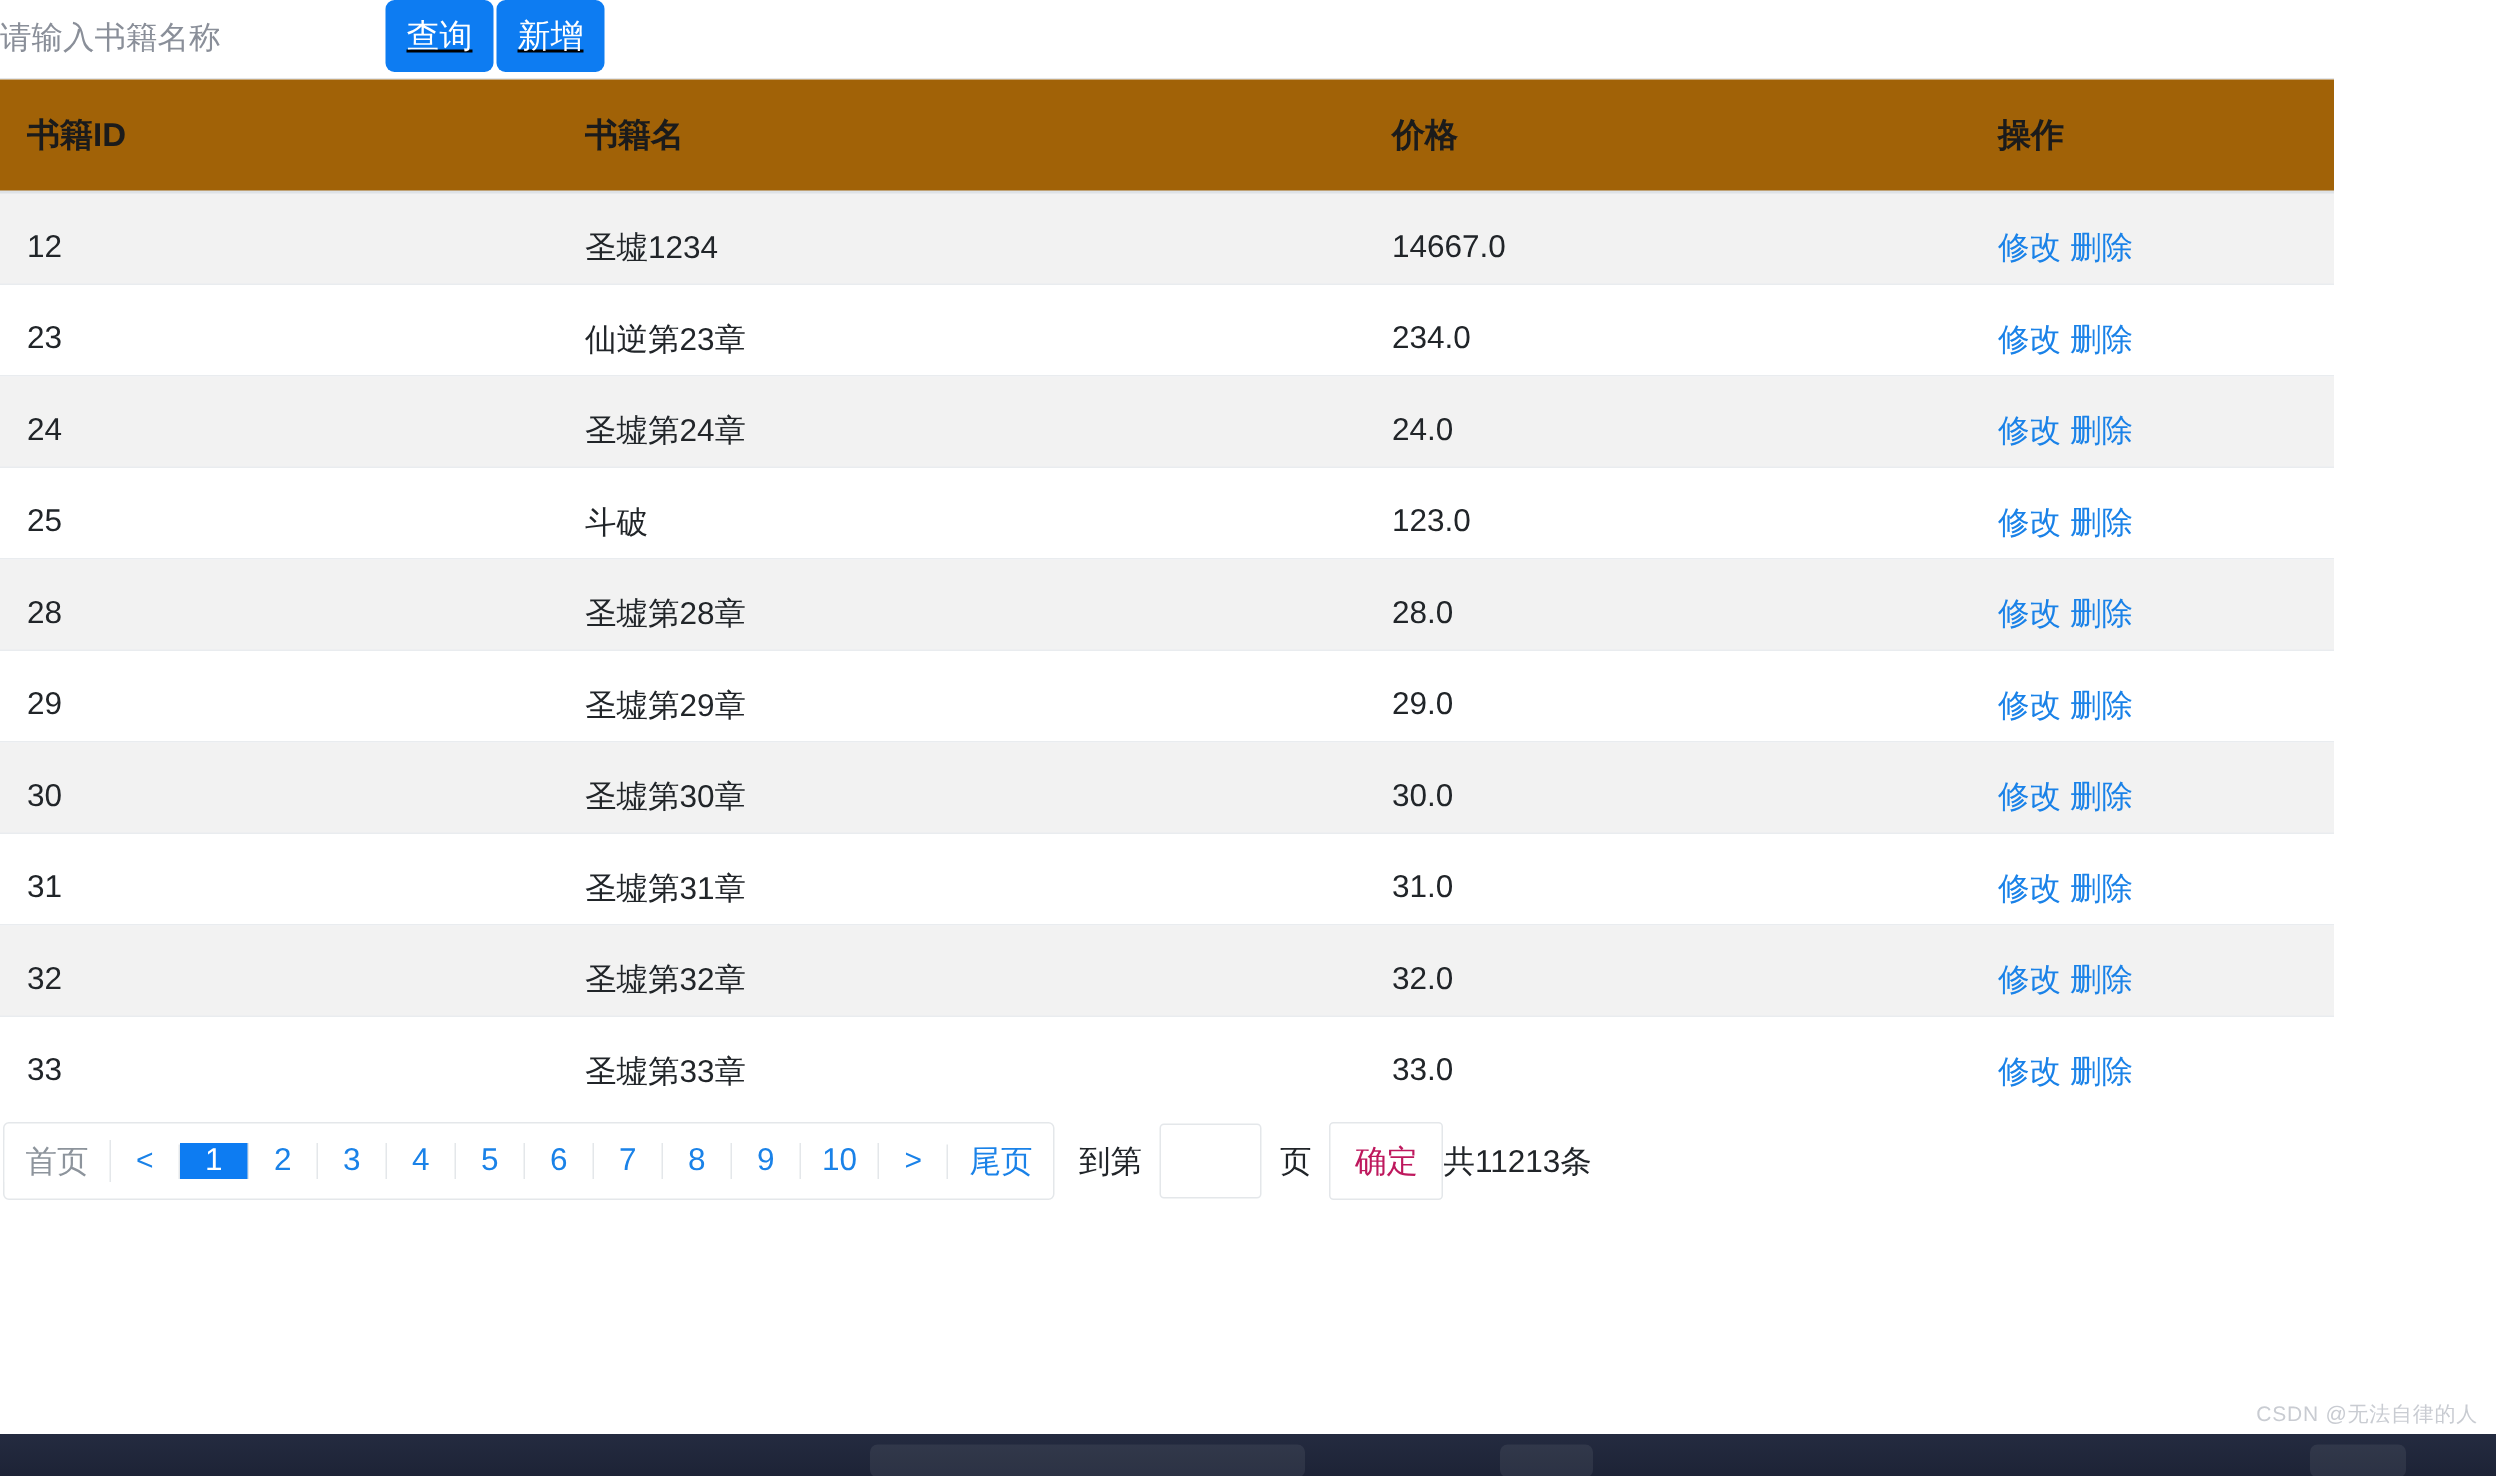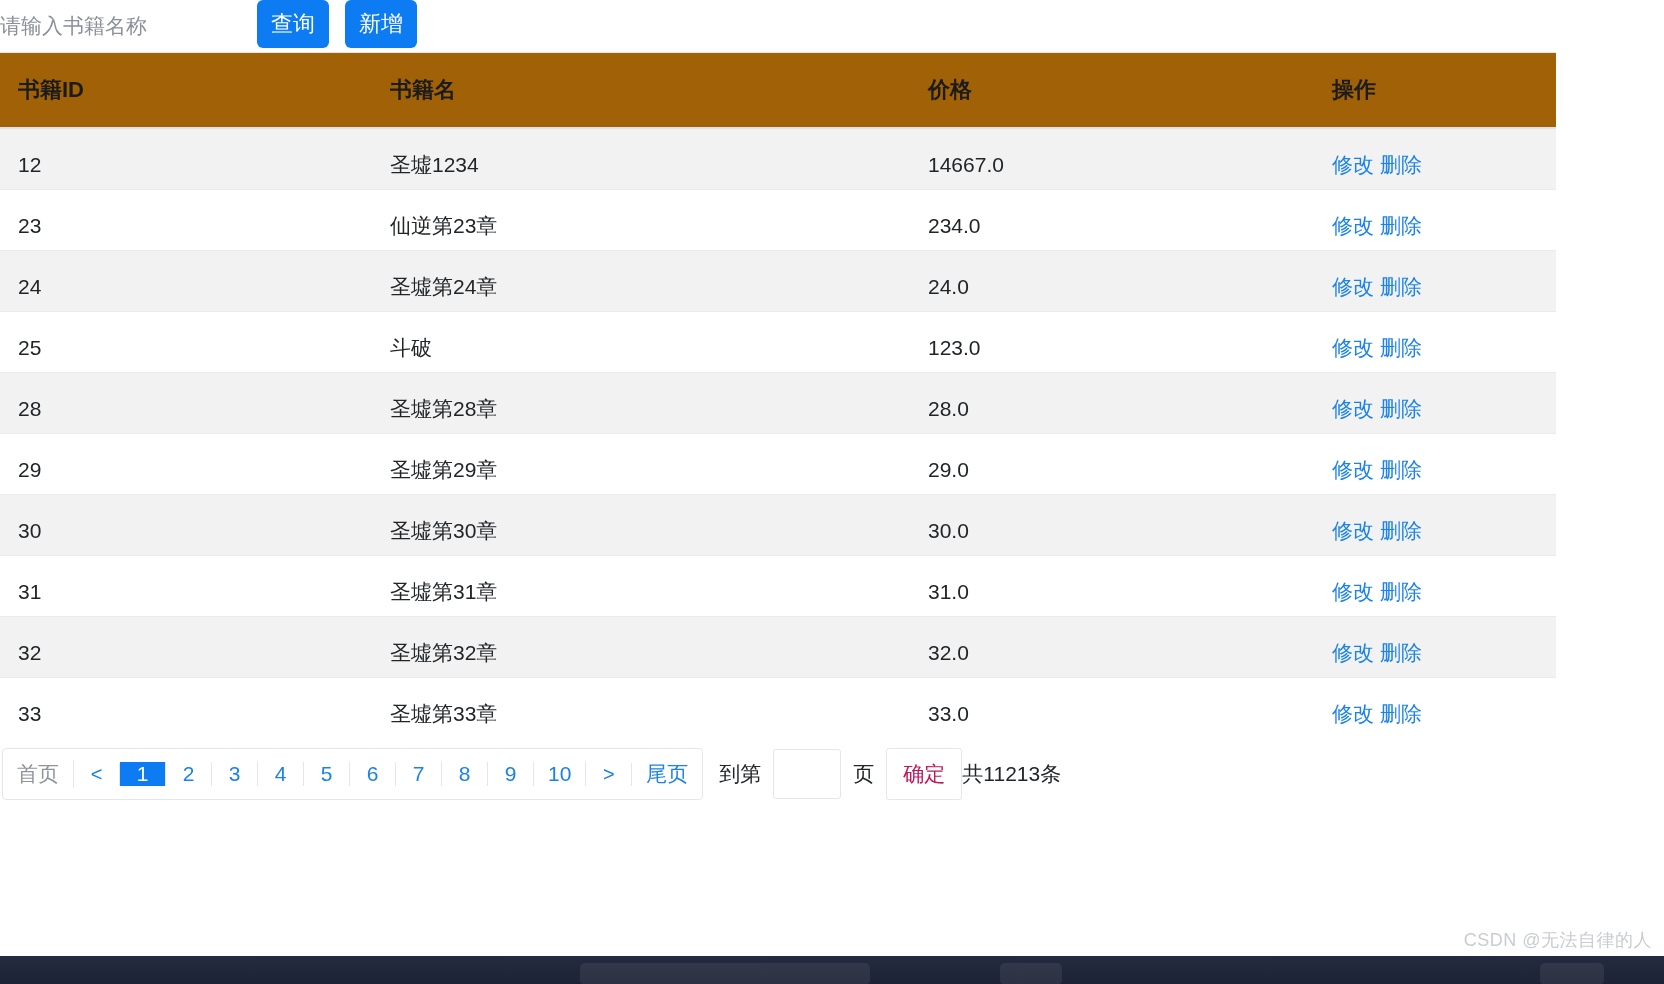--- a/index.html
+++ b/index.html
@@ -37,21 +37,22 @@
     color: #222;
     padding: 0 0 0 0;
   }
   .search-input::placeholder { color: #8a8f99; }
 
   .btn-group {
     position: absolute;
     left: 257px;
     top: 0px;
     display: flex;
-    gap: 16px;
+    gap: 2px;
+    text-decoration: underline;
   }
   .btn-primary {
     background: #0d7cf2;
     color: #ffffff;
     border: none;
     border-radius: 6px;
     font-size: 22px;
     font-family: "Liberation Sans", "DejaVu Sans", sans-serif;
     height: 48px;
     padding: 0 14px;
@@ -183,21 +184,21 @@
     color: #212529;
     font-size: 21px;
   }
 
   
   .watermark {
     position: absolute;
     right: 12px;
     bottom: 32px;
     color: #c9ccd2;
-    font-size: 18px;
+    font-size: 14px;
     letter-spacing: 0.5px;
     pointer-events: none;
   }
   .bottom-bar {
     position: absolute;
     left: 0;
     bottom: 0;
     width: 1664px;
     height: 28px;
     background: linear-gradient(180deg,#242b40 0%, #1d2336 100%);

